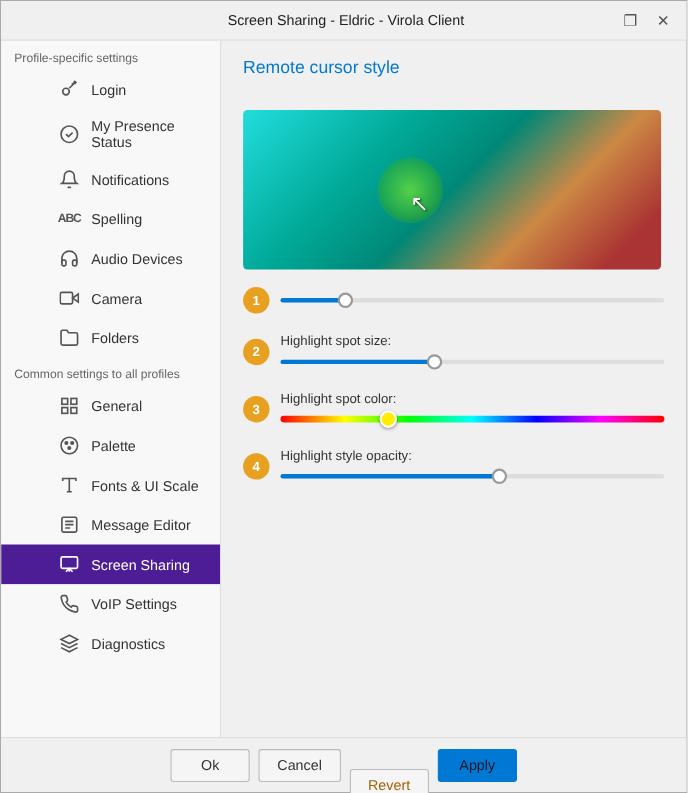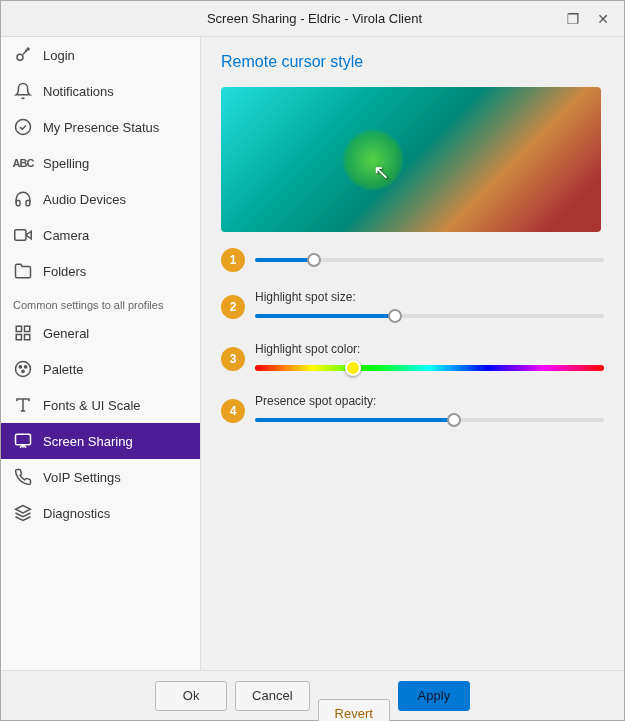--- a/index.html
+++ b/index.html
@@ -86,31 +86,32 @@
       color: white;
     }
     .sidebar-item .icon {
       width: 20px;
       height: 20px;
       display: flex;
       align-items: center;
       justify-content: center;
       flex-shrink: 0;
       font-size: 16px;
+      margin-left: 40px;
     }
     .main {
       flex: 1;
       padding: 16px 20px;
       overflow-y: auto;
       background: #f0f0f0;
     }
     .section-title {
       font-size: 16px;
       color: #0078d4;
-      margin-bottom: 16px;
+      margin-bottom: 29px;
       font-weight: normal;
     }
     .preview-area {
       width: 380px;
       height: 145px;
       border-radius: 4px;
       overflow: hidden;
       margin-bottom: 16px;
       position: relative;
       background: linear-gradient(135deg, #2dd, #0a9 30%, #087 50%, #c84 70%, #a33 90%);
@@ -260,48 +261,49 @@
     <div class="titlebar-title">Screen Sharing - Eldric - Virola Client</div>
     <div class="titlebar-controls">
       <button class="titlebar-btn">❐</button>
       <button class="titlebar-btn">✕</button>
     </div>
   </div>
 
   <div class="content">
 
     <div class="sidebar">
+      <div class="sidebar-section-label">Profile-specific settings</div>
 
       <div class="sidebar-item">
         <span class="icon">
           <svg width="18" height="18" viewBox="0 0 24 24" fill="none" stroke="#555" stroke-width="2">
             <circle cx="8" cy="15" r="4"></circle>
               <path d="M12 11l8-8M18 2l2 2-1 1-2-2M15 5l2 2"></path>
           </svg>
         </span>
         <span>Login</span>
       </div>
 
       <div class="sidebar-item">
         <span class="icon">
           <svg width="18" height="18" viewBox="0 0 24 24" fill="none" stroke="#555" stroke-width="2">
-            <path d="M18 8a6 6 0 00-12 0c0 7-3 9-3 9h18s-3-2-3-9M13.73 21a2 2 0 01-3.46 0"></path>
-          </svg>
-        </span>
-        <span>Notifications</span>
-      </div>
-
-      <div class="sidebar-item">
-        <span class="icon">
-          <svg width="18" height="18" viewBox="0 0 24 24" fill="none" stroke="#555" stroke-width="2">
             <circle cx="12" cy="12" r="10"></circle>
               <path d="M8 12l3 3 5-5"></path>
           </svg>
         </span>
         <span>My Presence Status</span>
+      </div>
+
+      <div class="sidebar-item">
+        <span class="icon">
+          <svg width="18" height="18" viewBox="0 0 24 24" fill="none" stroke="#555" stroke-width="2">
+            <path d="M18 8a6 6 0 00-12 0c0 7-3 9-3 9h18s-3-2-3-9M13.73 21a2 2 0 01-3.46 0"></path>
+          </svg>
+        </span>
+        <span>Notifications</span>
       </div>
 
       <div class="sidebar-item">
         <span class="icon" style="font-size:11px;font-weight:bold;color:#555;letter-spacing:-1px;">ABC</span>
         <span>Spelling</span>
       </div>
 
       <div class="sidebar-item">
         <span class="icon">
           <svg width="18" height="18" viewBox="0 0 24 24" fill="none" stroke="#555" stroke-width="2">
@@ -361,20 +363,31 @@
         <span class="icon">
           <svg width="18" height="18" viewBox="0 0 24 24" fill="none" stroke="#555" stroke-width="2">
             <polyline points="4 7 4 4 20 4 20 7"></polyline>
               <line x1="9" y1="20" x2="15" y2="20"></line>
             <line x1="12" y1="4" x2="12" y2="20"></line>
           </svg>
         </span>
         <span>Fonts &amp; UI Scale</span>
       </div>
 
+      <div class="sidebar-item">
+        <span class="icon">
+          <svg width="18" height="18" viewBox="0 0 24 24" fill="none" stroke="#555" stroke-width="2">
+            <rect x="3" y="3" width="18" height="18" rx="2"></rect>
+              <line x1="7" y1="8" x2="17" y2="8"></line>
+            <line x1="7" y1="12" x2="17" y2="12"></line>
+              <line x1="7" y1="16" x2="13" y2="16"></line>
+          </svg>
+        </span>
+        <span>Message Editor</span>
+      </div>
 
       <div class="sidebar-item active">
         <span class="icon">
           <svg width="18" height="18" viewBox="0 0 24 24" fill="none" stroke="white" stroke-width="2">
             <rect x="2" y="3" width="20" height="14" rx="2"></rect>
               <polyline points="8 21 12 17 16 21"></polyline>
             <line x1="12" y1="17" x2="12" y2="21"></line>
           </svg>
         </span>
         <span>Screen Sharing</span>
@@ -437,21 +450,21 @@
           <div class="slider-track">
             <div class="slider-color-bg"></div>
             <div class="slider-color-thumb" style="left:28%;"></div>
           </div>
         </div>
       </div>
 
       <div class="slider-row">
         <div class="slider-number">4</div>
         <div class="slider-group">
-          <div class="slider-label">Presence spot opacity:</div>
+          <div class="slider-label">Highlight style opacity:</div>
           <div class="slider-track">
             <div class="slider-bg"></div>
             <div class="slider-fill" style="width:57%;background:#0078d4;"></div>
             <div class="slider-thumb" style="left:57%;"></div>
           </div>
         </div>
       </div>
     </div>
   </div>
 

